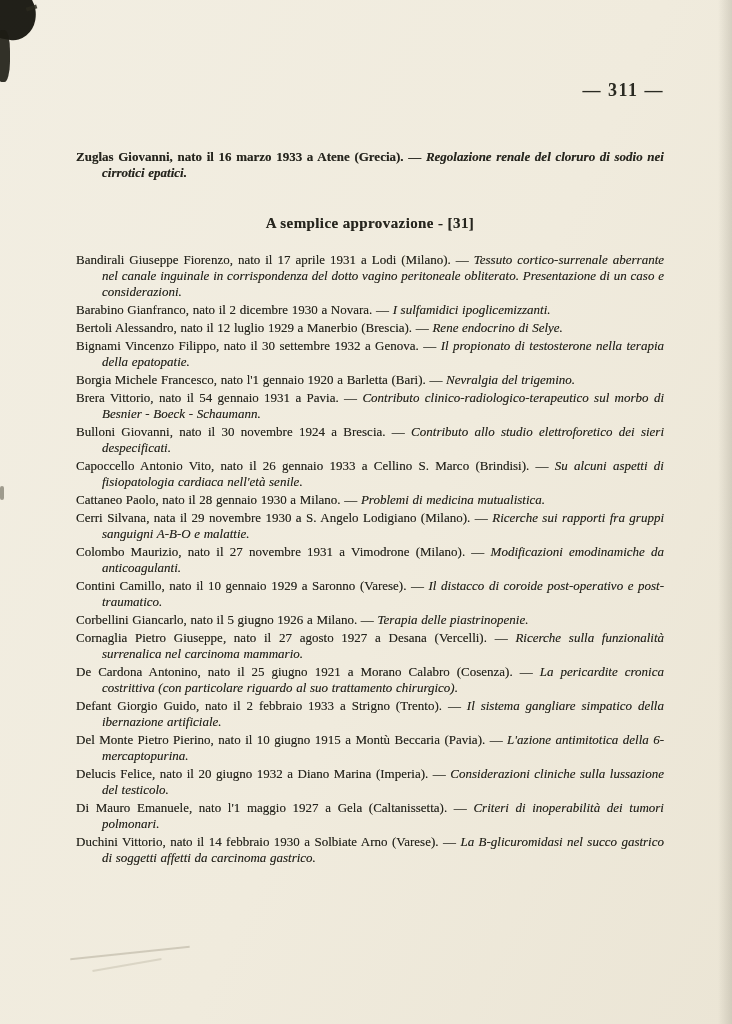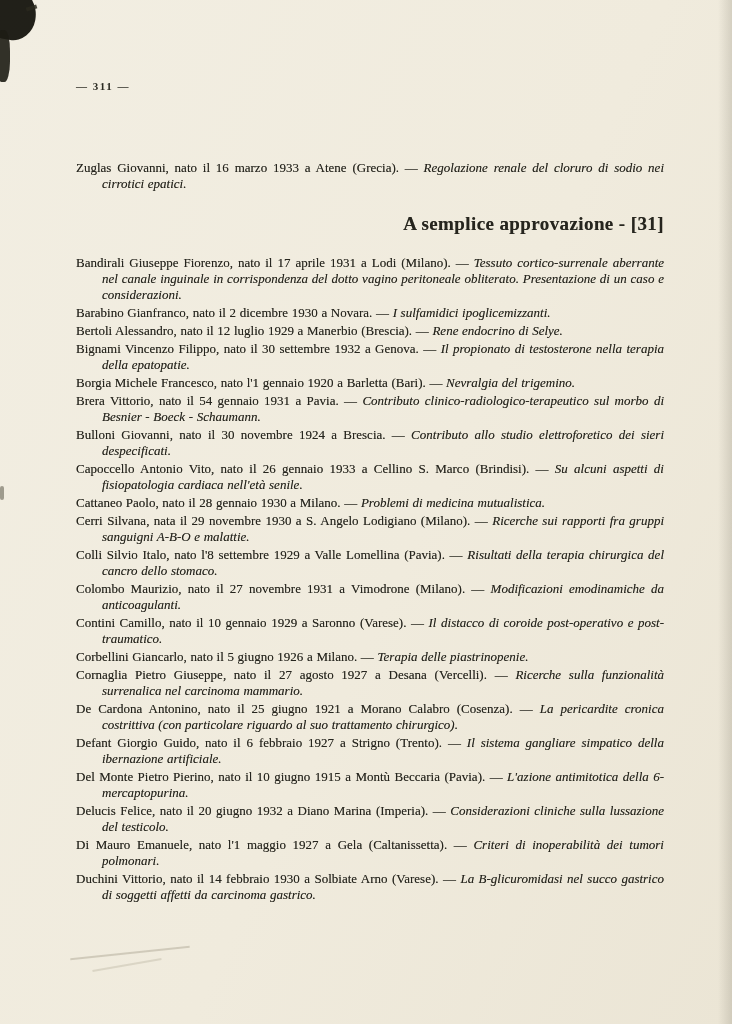--- a/index.html
+++ b/index.html
@@ -15,32 +15,32 @@
   }
   .edge-shade {
     position: absolute; right: 0; top: 0; width: 14px; height: 100%;
     background: linear-gradient(90deg, rgba(0,0,0,0), rgba(90,85,70,0.18));
   }
   .content {
     position: absolute; left: 76px; top: 80px; width: 588px;
     color: #26251e;
   }
   .page-number {
-    text-align: left; font-size: 11px; font-weight: bold;
+    text-align: right; font-size: 18px; font-weight: bold;
     letter-spacing: 1.5px; color: #2a2a22;
   }
   .entry {
     margin: 0 0 2px 0; font-size: 13px; line-height: 16px;
     text-align: justify; text-indent: -26px; padding-left: 26px;
     word-spacing: 0.4px; text-shadow: 0 0 0.4px rgba(20,20,10,0.45);
   }
-  .top-entry { margin-top: 68px; }
+  .top-entry { margin-top: 48px; font-weight: bold; }
   .entry .title { font-style: italic; }
   .section-heading {
-    margin: 21px 0 20px 0; text-align: right; font-size: 19px;
+    margin: 34px 0 20px 0; text-align: center; font-size: 15px;
     font-weight: bold; letter-spacing: 0.4px; color: #26251e;
     text-shadow: 0 0 0.4px rgba(20,20,10,0.45);
   }
   .artifact { position: absolute; }
   .a-corner-blob {
     left: -10px; top: -12px; width: 46px; height: 52px;
     background: #15140e; border-radius: 20% 70% 60% 45%;
     transform: rotate(10deg); opacity: 0.95;
   }
   .a-edge-streak {
@@ -101,34 +101,33 @@
 
   <p class="entry"><span class="roman">Bulloni Giovanni, nato il 30 novembre 1924 a Brescia. — </span><span class="title">Contributo allo studio elettroforetico dei sieri despecificati.</span></p>
 
   <p class="entry"><span class="roman">Capoccello Antonio Vito, nato il 26 gennaio 1933 a Cellino S. Marco (Brindisi). — </span><span class="title">Su alcuni aspetti di fisiopatologia cardiaca nell'età senile.</span></p>
 
 
   <p class="entry"><span class="roman">Cattaneo Paolo, nato il 28 gennaio 1930 a Milano. — </span><span class="title">Problemi di medicina mutualistica.</span></p>
 
   <p class="entry"><span class="roman">Cerri Silvana, nata il 29 novembre 1930 a S. Angelo Lodigiano (Milano). — </span><span class="title">Ricerche sui rapporti fra gruppi sanguigni A-B-O e malattie.</span></p>
 
-  <p class="entry"><span class="roman">Colli Silvio Italo, nato l'8 settembre 1929 a Valle Lomellina (Pavia). — </span><span class="title">Risultati della terapia chirurgica del cancro dello stomaco.</span></p>
 
 
   <p class="entry"><span class="roman">Colombo Maurizio, nato il 27 novembre 1931 a Vimodrone (Milano). — </span><span class="title">Modificazioni emodinamiche da anticoagulanti.</span></p>
 
   <p class="entry"><span class="roman">Contini Camillo, nato il 10 gennaio 1929 a Saronno (Varese). — </span><span class="title">Il distacco di coroide post-operativo e post-traumatico.</span></p>
 
   <p class="entry"><span class="roman">Corbellini Giancarlo, nato il 5 giugno 1926 a Milano. — </span><span class="title">Terapia delle piastrinopenie.</span></p>
 
   <p class="entry"><span class="roman">Cornaglia Pietro Giuseppe, nato il 27 agosto 1927 a Desana (Vercelli). — </span><span class="title">Ricerche sulla funzionalità surrenalica nel carcinoma mammario.</span></p>
 
   <p class="entry"><span class="roman">De Cardona Antonino, nato il 25 giugno 1921 a Morano Calabro (Cosenza). — </span><span class="title">La pericardite cronica costrittiva (con particolare riguardo al suo trattamento chirurgico).</span></p>
 
-  <p class="entry"><span class="roman">Defant Giorgio Guido, nato il 6 febbraio 1927 a Strigno (Trento). — </span><span class="title">Il sistema gangliare simpatico della ibernazione artificiale.</span></p>
+  <p class="entry"><span class="roman">Defant Giorgio Guido, nato il 2 febbraio 1933 a Strigno (Trento). — </span><span class="title">Il sistema gangliare simpatico della ibernazione artificiale.</span></p>
 
   <p class="entry"><span class="roman">Del Monte Pietro Pierino, nato il 10 giugno 1915 a Montù Beccaria (Pavia). — </span><span class="title">L'azione antimitotica della 6-mercaptopurina.</span></p>
 
   <p class="entry"><span class="roman">Delucis Felice, nato il 20 giugno 1932 a Diano Marina (Imperia). — </span><span class="title">Considerazioni cliniche sulla lussazione del testicolo.</span></p>
 
   <p class="entry"><span class="roman">Di Mauro Emanuele, nato l'1 maggio 1927 a Gela (Caltanissetta). — </span><span class="title">Criteri di inoperabilità dei tumori polmonari.</span></p>
 
   <p class="entry"><span class="roman">Duchini Vittorio, nato il 14 febbraio 1930 a Solbiate Arno (Varese). — </span><span class="title">La B-glicuromidasi nel succo gastrico di soggetti affetti da carcinoma gastrico.</span></p>
 </div>
 

